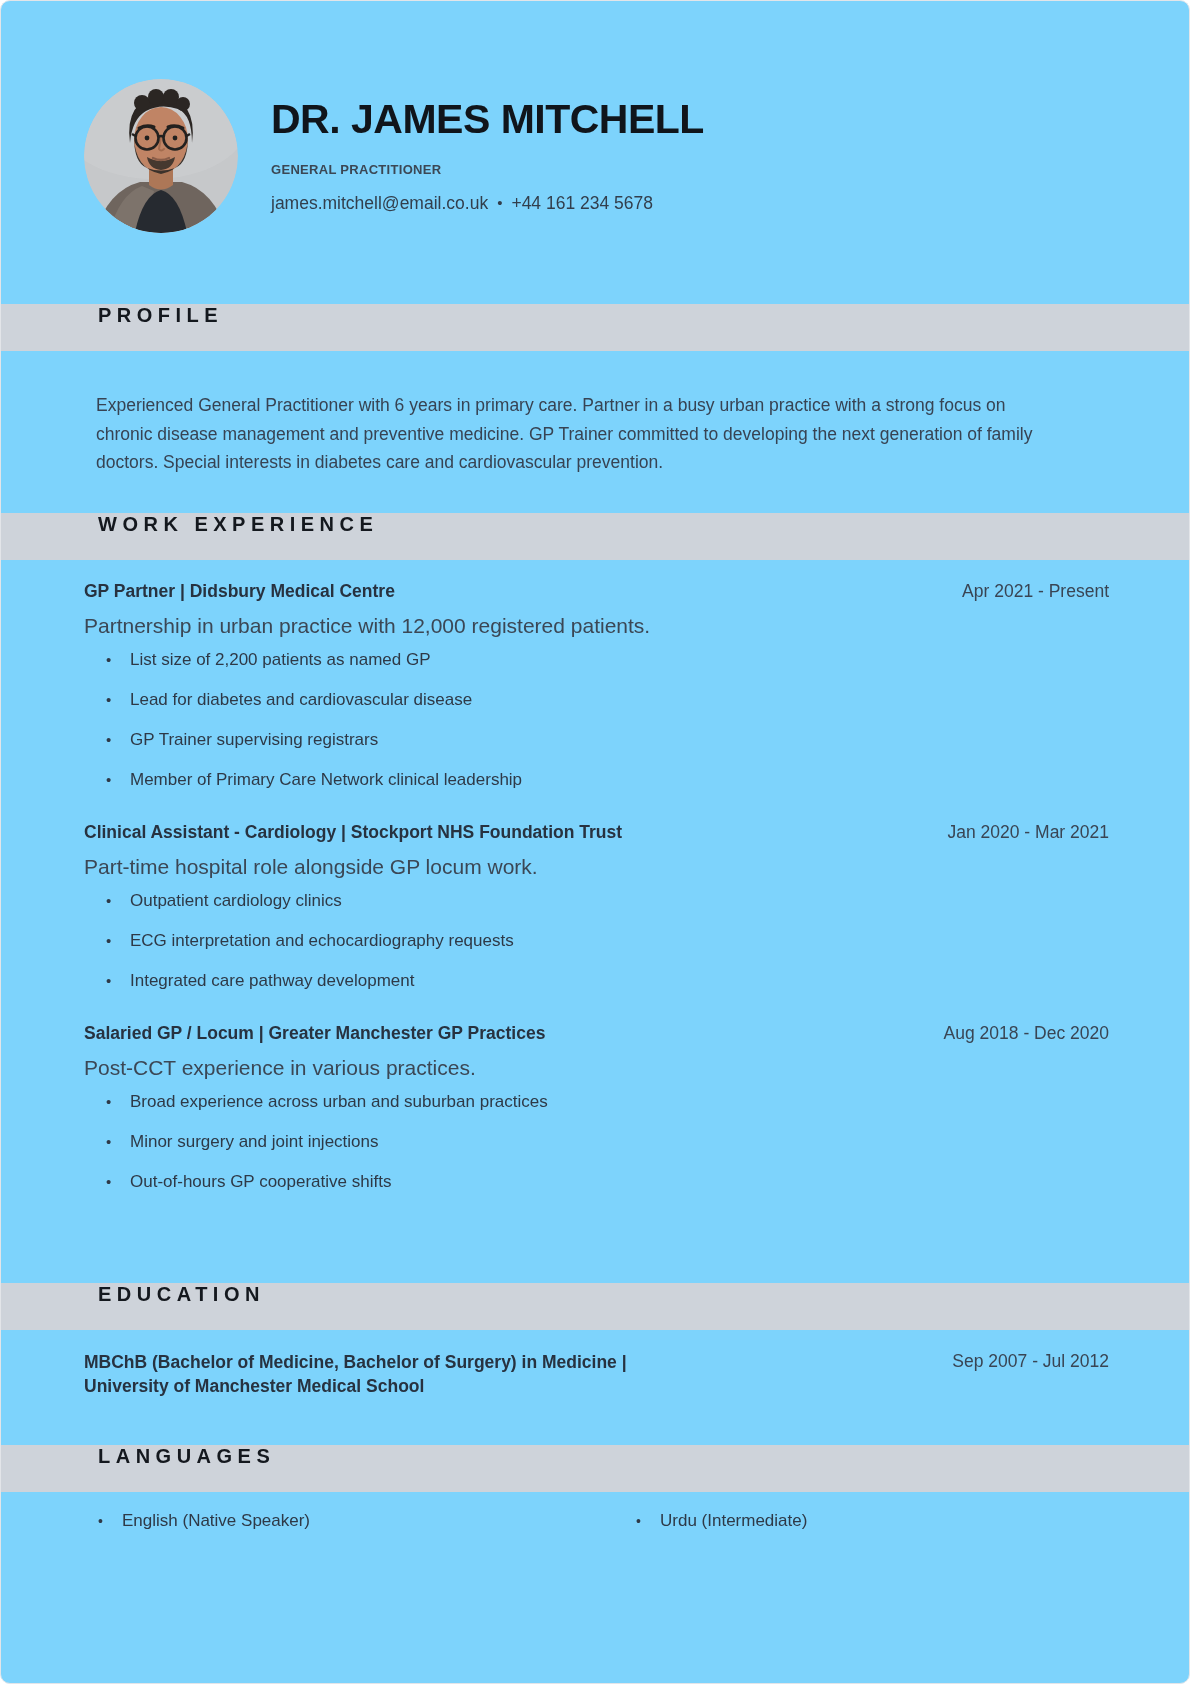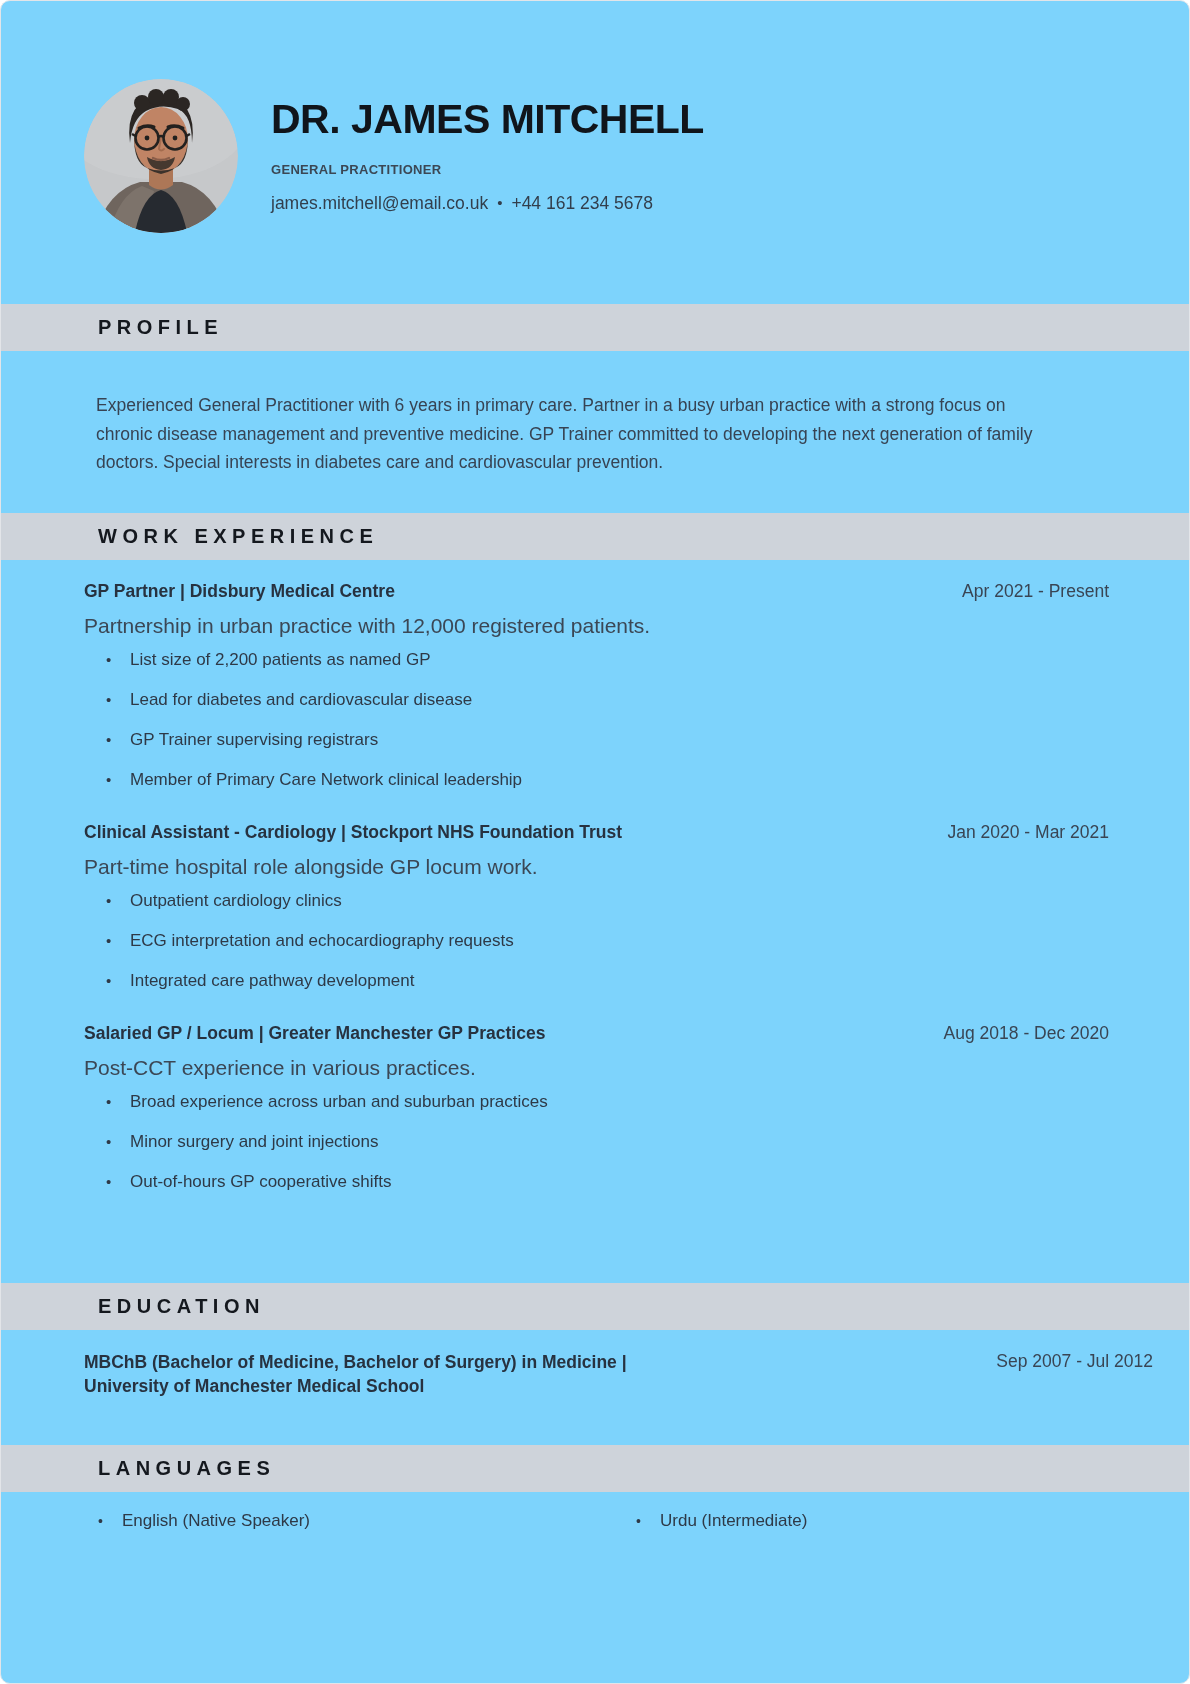--- a/index.html
+++ b/index.html
@@ -31,21 +31,21 @@
     margin-top:21px;font-size:13px;font-weight:700;
     letter-spacing:0.3px;color:#3b4754;
   }
   .contact{
     margin-top:16px;font-size:17.5px;color:#323e4c;
   }
   .contact .sep{margin:0 9px;font-size:15px;position:relative;top:-1px;}
   
   .section-bar{
     height:47px;background:#ced3da;
-    display:flex;align-items:center;
+    display:flex;align-items:flex-start;
     padding-left:97px;
   }
   .section-bar .label{
     font-size:20px;font-weight:800;letter-spacing:5.5px;
     color:#14181e;
   }
   .hdr-gap{height:71px;}
   
   .profile-body{padding:40px 80px 36px 83px;margin-left:12px;}
   .profile-text{
@@ -65,21 +65,21 @@
   .bullets li{
     display:flex;align-items:flex-start;
     margin:0;padding-left:22px;
     font-size:17px;line-height:22px;color:#2e3947;
   }
   .bullets li + li{margin-top:18px;}
   .bullets .dot{
     flex:0 0 24px;font-size:15px;line-height:22px;color:#2e3947;
   }
   
-  .edu-body{padding:20px 36px 46px 83px;}
+  .edu-body{padding:20px 80px 46px 83px;}
   .edu-degree{font-size:17.5px;font-weight:700;line-height:24.5px;color:#273240;max-width:760px;}
   
   .lang-body{padding:18px 80px 0 97px;}
   .lang-grid{display:grid;grid-template-columns:538px 1fr;}
   .lang-item{
     display:flex;align-items:flex-start;
     font-size:17px;line-height:22px;color:#2e3947;
   }
   .lang-item .dot{flex:0 0 24px;font-size:14px;line-height:22px;}
 </style>

